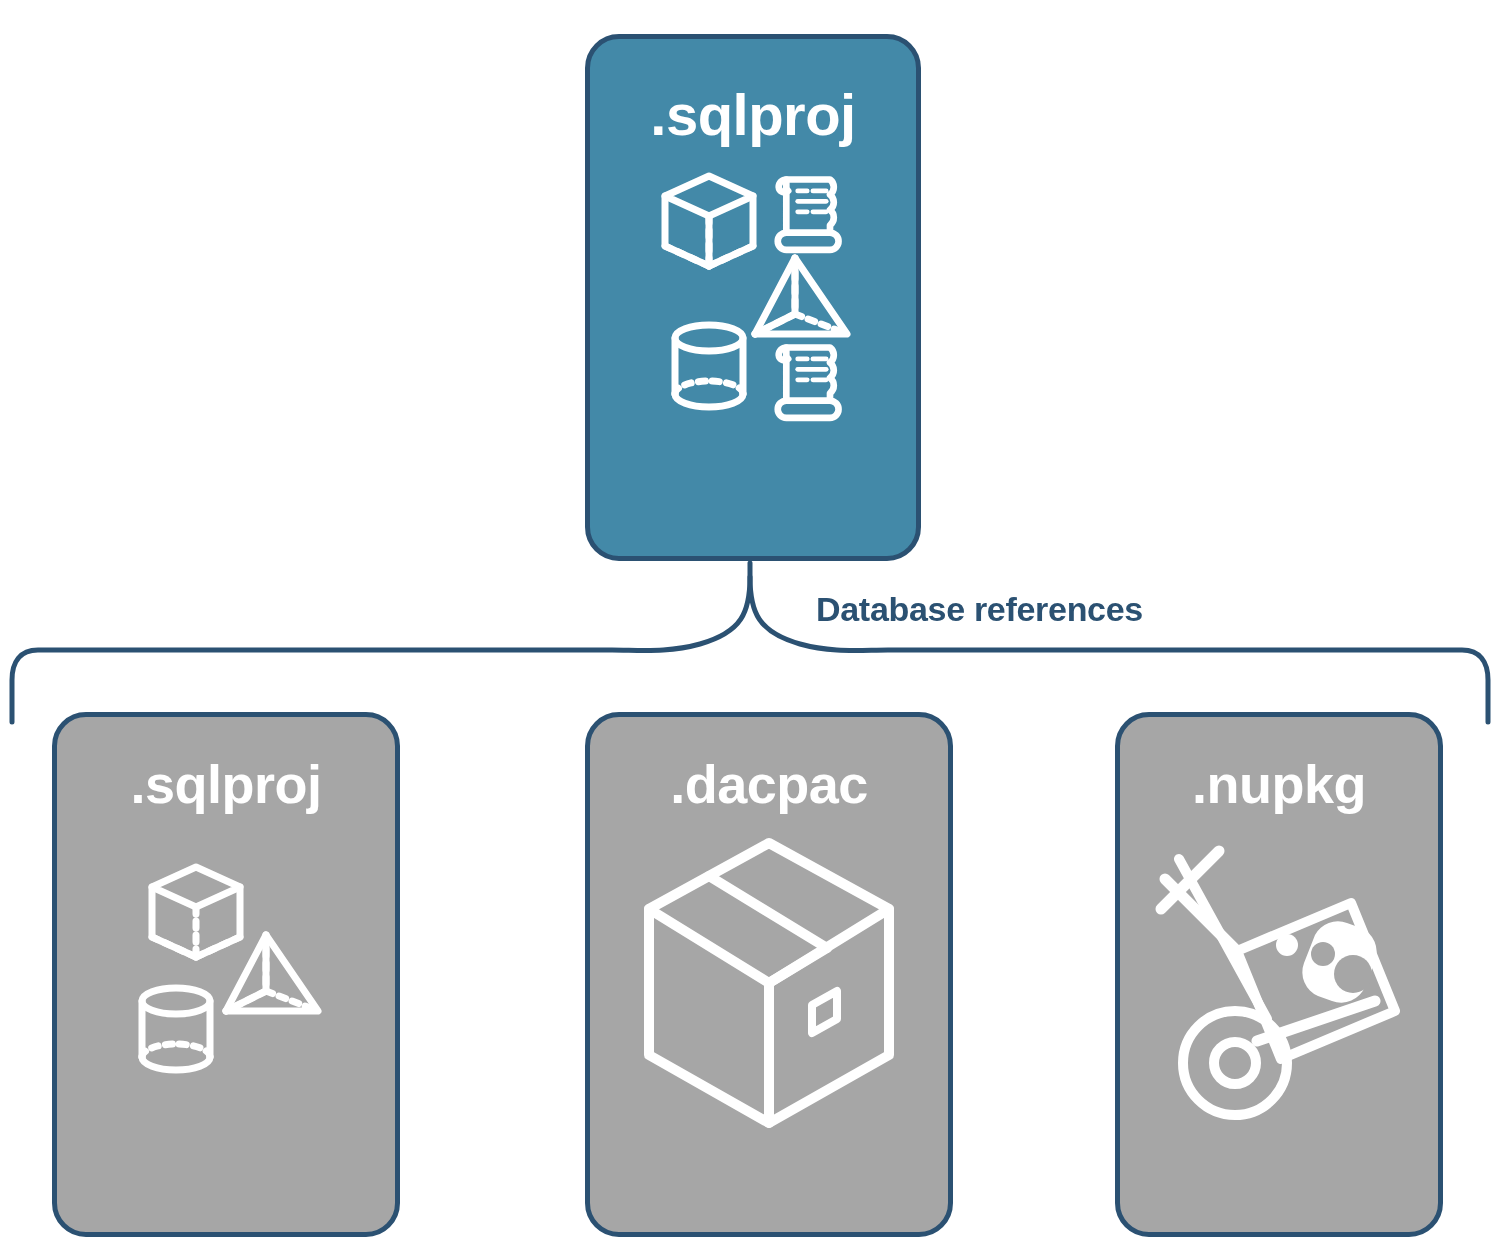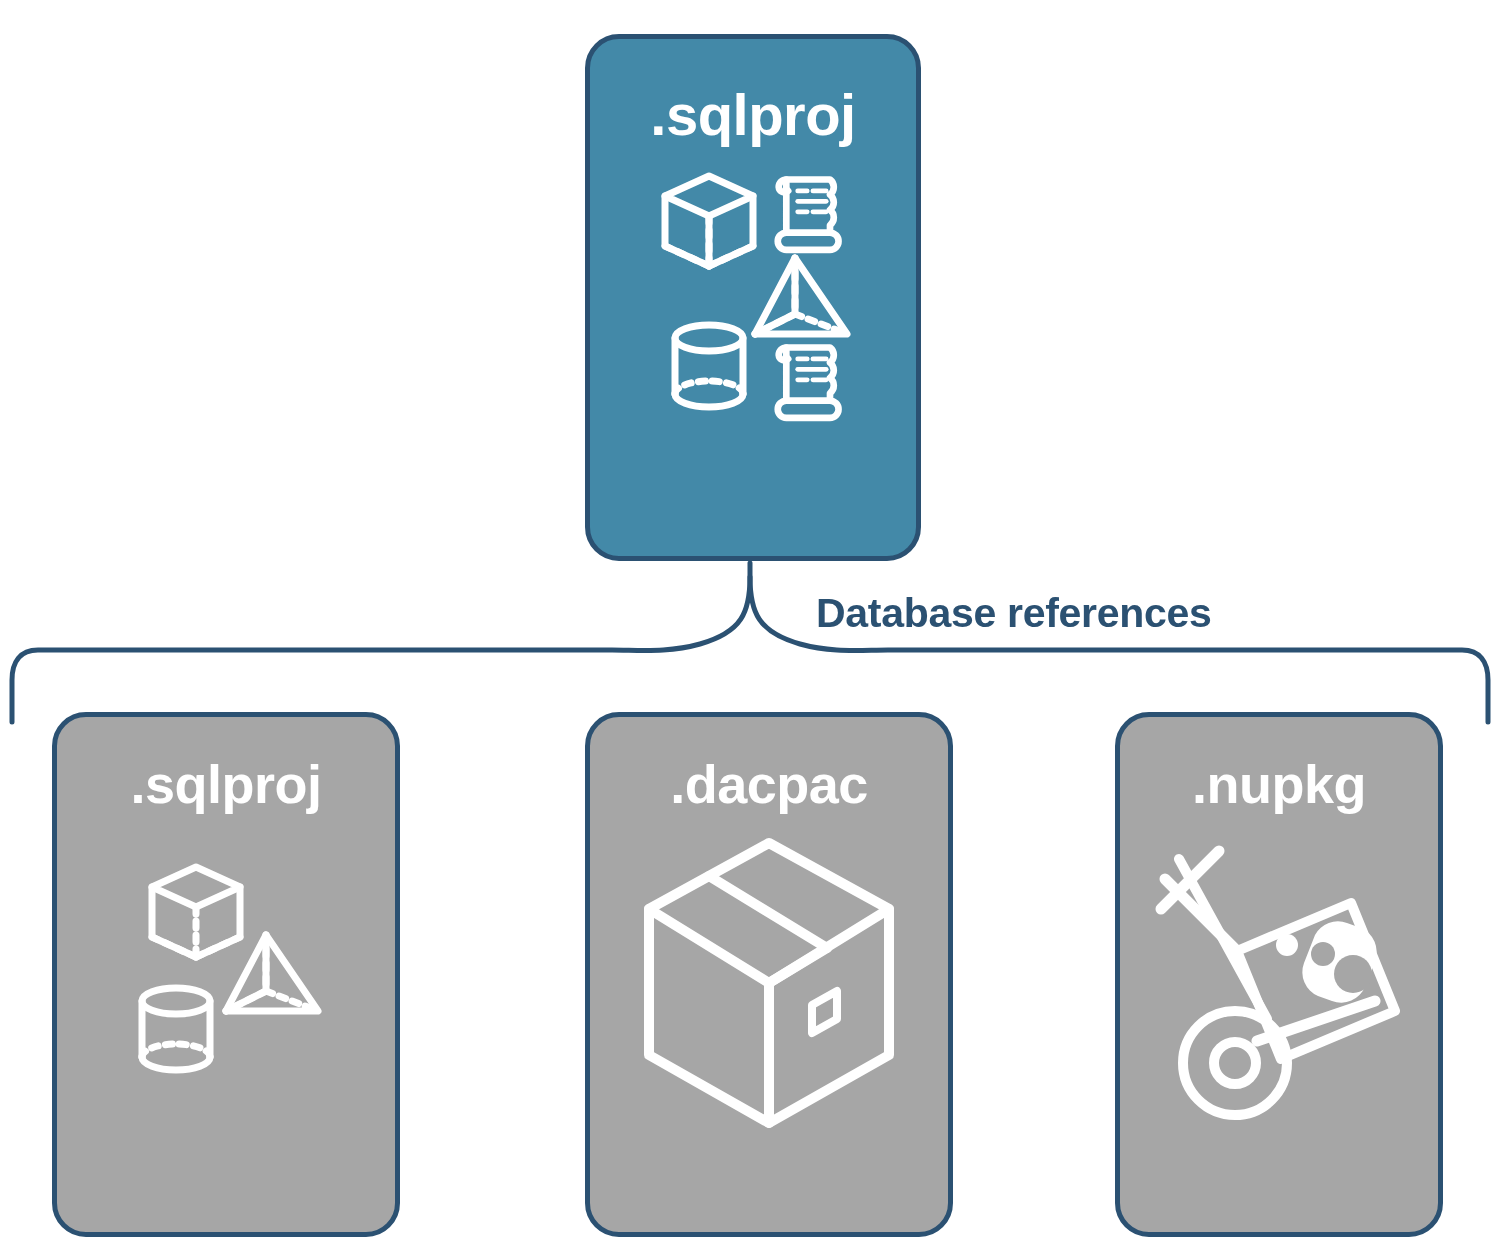--- a/index.html
+++ b/index.html
@@ -70,21 +70,21 @@
   .brace-layer {
     position: absolute;
     left: 0; top: 0;
     width: 1500px; height: 1250px;
     pointer-events: none;
   }
   .ref-label {
     position: absolute;
     left: 816px;
     top: 578px;
-    font-size: 41px;
+    font-size: 34px;
     font-weight: bold;
     color: #2b5172;
     white-space: nowrap;
     letter-spacing: -0.3px;
   }
 </style>
 </head>
 <body>
 
 <div id="stage">

